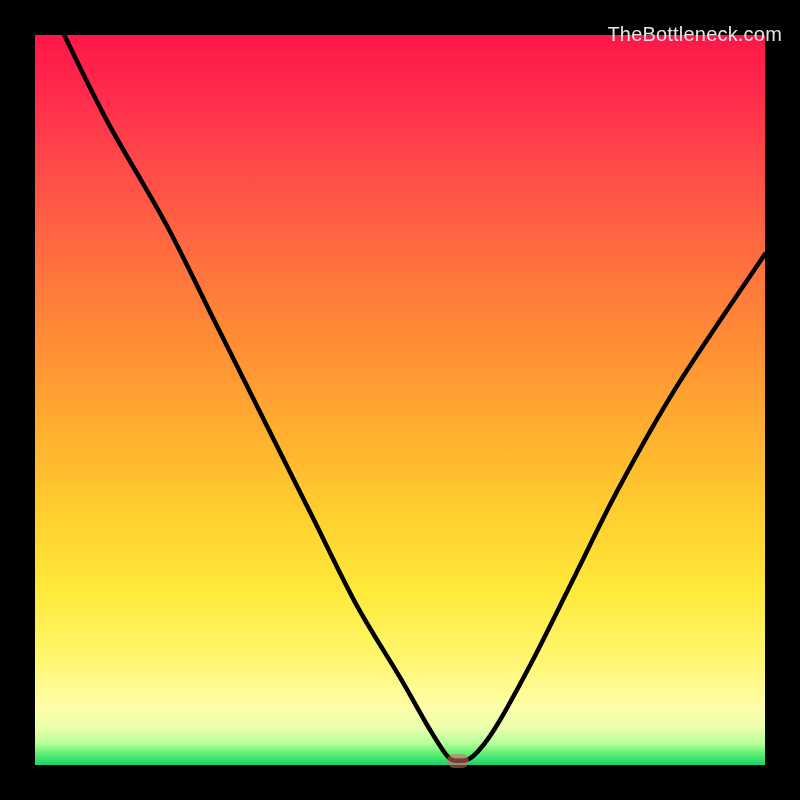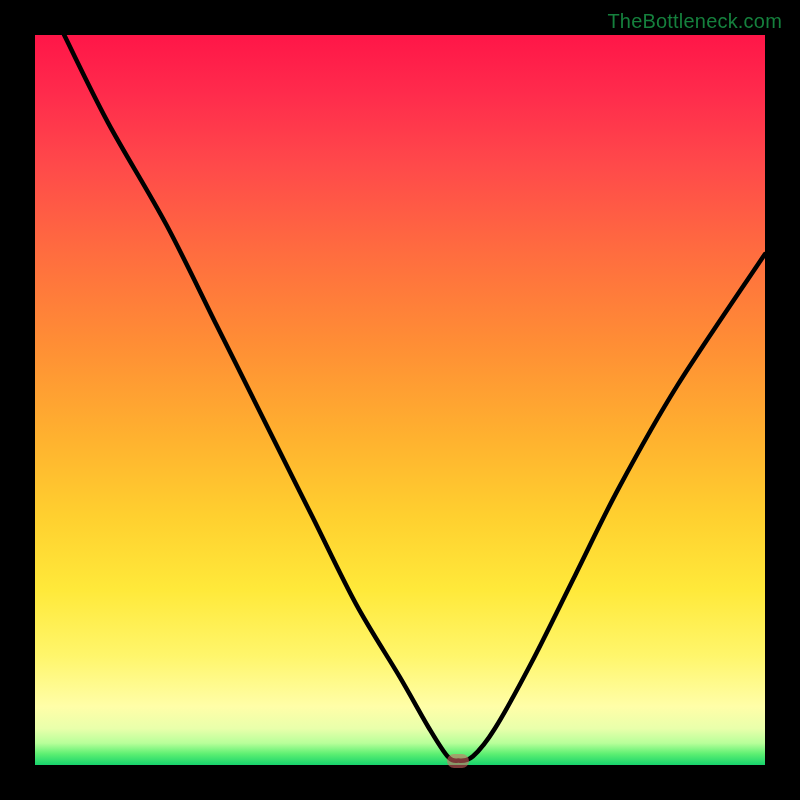--- a/index.html
+++ b/index.html
@@ -39,23 +39,23 @@
       #fff66b 85%,
       #fffea8 92%,
       #e9ffab 95%,
       #b8ff9a 97%,
       #5cef72 98.5%,
       #17d36c 100%
     );
   }
   .watermark {
     position: absolute;
-    top: 10px;
+    top: 23px;
     right: 18px;
-    color: #15803d;
+    color: #e5e5e5;
     font-size: 20px;
     letter-spacing: 0.2px;
     font-weight: 500;
   }
   svg {
     position: absolute;
     top: 0;
     left: 0;
   }
   .marker {

